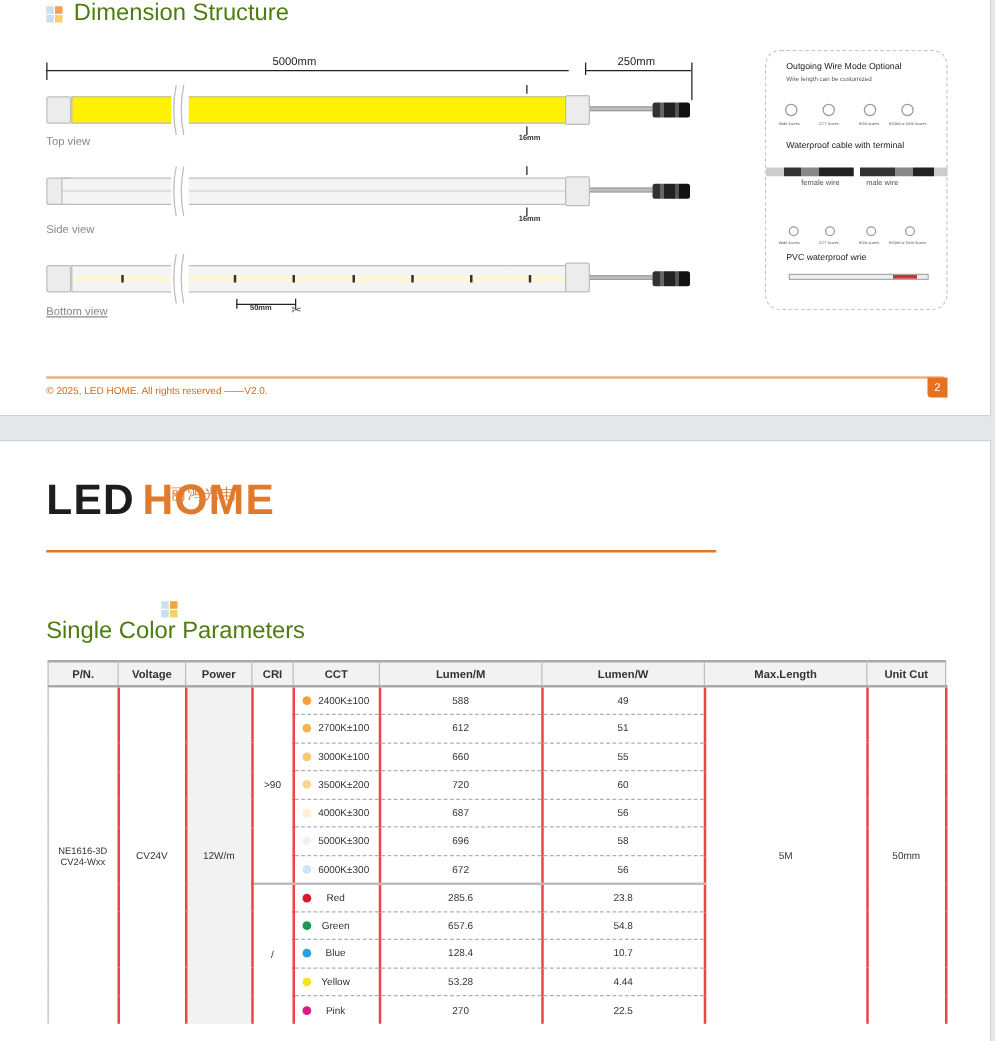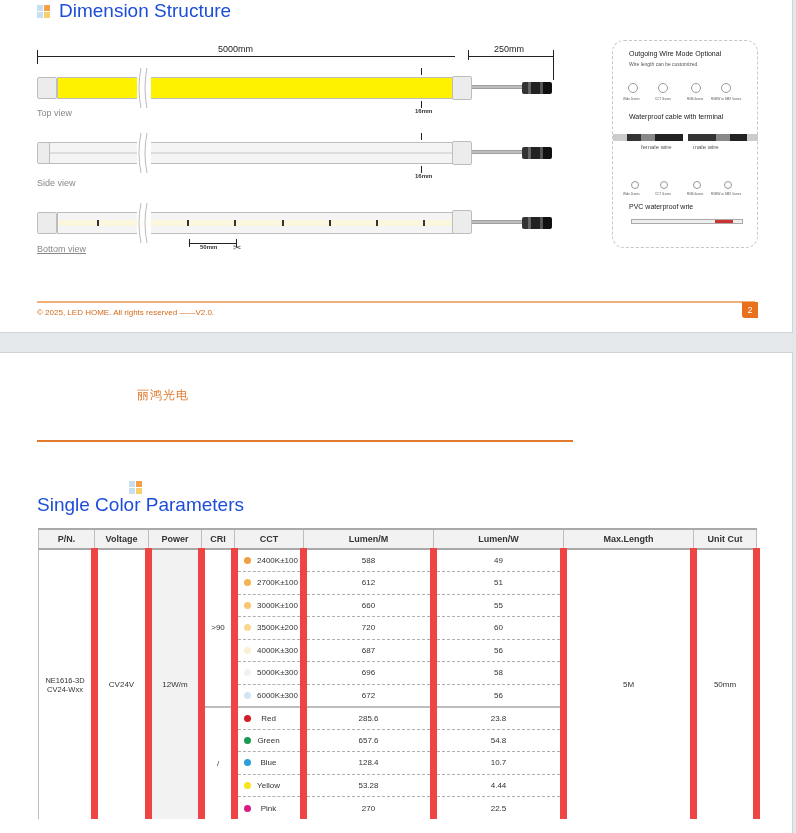--- a/index.html
+++ b/index.html
@@ -1,21 +1,21 @@
 <!DOCTYPE html>
 <html><head>
 <meta charset="utf-8">
 <style>
   * { box-sizing: border-box; margin: 0; padding: 0; }
   body { width: 796px; height: 833px; overflow: hidden; background: #e4e8eb; font-family: "Liberation Sans", sans-serif; position: relative; }
   .page { position: absolute; left: 0; width: 793px; background: #fff; border-right: 1px solid #cfd3d6; }
   #page1 { top: -10px; height: 343px; border-bottom: 1px solid #cfd3d6; }
   #page2 { top: 352px; height: 490px; border-top: 1px solid #cfd3d6; }
 
-  .sec-title { position: absolute; display: flex; align-items: center; color: #1d4ed8; }
+  .sec-title { position: absolute; display: flex; align-items: center; color: #4d7c0f; }
   .sec-icon { display: grid; grid-template-columns: 6px 6px; grid-template-rows: 6px 6px; gap: 1px; margin-right: 9px; }
   .sec-icon i { display: block; }
   .sec-icon i:nth-child(1) { background: #c8dff0; }
   .sec-icon i:nth-child(2) { background: #f4a14a; }
   .sec-icon i:nth-child(3) { background: #c8dff0; }
   .sec-icon i:nth-child(4) { background: #f7cf6e; }
 
   .dimtxt { position: absolute; font-size: 9px; color: #222; }
   .small { font-size: 6px; color: #333; font-weight: bold; }
   .viewlbl { position: absolute; font-size: 9px; color: #888; }
@@ -42,21 +42,21 @@
 
   .logo { position: absolute; left: 37px; top: 30px; display: flex; align-items: flex-end; }
   .logo-led { font-size: 34px; font-weight: bold; color: #1d1d1d; letter-spacing: 1px; line-height: 34px; }
   .logo-home { font-size: 34px; font-weight: bold; color: #e07b2e; letter-spacing: 1px; line-height: 34px; margin-left: 6px; }
   .logo-cn { position: absolute; left: 137px; top: 34px; font-size: 12px; color: #e07b2e; letter-spacing: 1px; }
   .logo-line { position: absolute; left: 37px; top: 87px; width: 536px; height: 2px; background: #e07b2e; }
   .badge { position: absolute; left: 571px; top: 50px; width: 182px; height: 33px; background: #e36c14; border-radius: 5px; color: #fff; font-size: 25px; font-weight: bold; text-align: center; line-height: 33px; letter-spacing: -1px; box-shadow: 2px 3px 0 #fff, 3px 4px 0 #e36c14; }
 
   table.spec { position: absolute; left: 38px; top: 175px; border-collapse: collapse; font-size: 8px; color: #333; }
   table.spec th { background: #f2f2f2; height: 20px; font-size: 9px; font-weight: bold; color: #333; border: 1px solid #bdbdbd; border-top: 2px solid #a9a9a9; border-bottom: 2px solid #a9a9a9; }
-  table.spec td { text-align: center; border-left: 1px solid #bdbdbd; border-right: 7px solid #ef4444; height: 22.5px; }
+  table.spec td { text-align: center; border-left: 1px solid #bdbdbd; border-right: 2px solid #ef4444; height: 22.5px; }
   table.spec td.dash { border-bottom: 1px dashed #b0b0b0; }
   table.spec td.solid { border-bottom: 2px solid #bdbdbd; }
   td.power { background: #f2f2f2; }
   .cctcell { display: flex; align-items: center; justify-content: flex-start; padding-left: 6px; gap: 6px; }
   .dot { width: 7px; height: 7px; border-radius: 50%; display: inline-block; }
   .colcell { display: flex; align-items: center; padding-left: 6px; }
   .colcell span.lbl { flex: 1; text-align: center; padding-right: 14px; }
 </style>
 </head>
 <body>
@@ -155,20 +155,24 @@
     <div class="opt-t" style="left:16px; top:162px;">PVC waterproof wrie</div>
     <div style="position:absolute; left:18px; top:178px; width:112px; height:5px; background:linear-gradient(90deg,#eee 0 75%, #c33 75% 92%, #eee 92%); border:1px solid #aaa;"></div>
   </div>
 
   <div class="footer-line"></div>
   <div class="footer-txt">© 2025, LED HOME. All rights reserved ——V2.0.</div>
   <div class="pgnum">2</div>
 </div>
 
 <div class="page" id="page2">
+  <div class="logo">
+    <span class="logo-led">LED</span>
+    <span class="logo-home">HOME</span>
+  </div>
   <div class="logo-cn">丽鸿光电</div>
   <div class="logo-line"></div>
 
   <div class="sec-title" style="left:37px; top:128px; font-size:19px;flex-direction:column;">
     <span class="sec-icon">
         <i></i>
         <i></i>
         <i></i>
         <i></i>
       </span>

